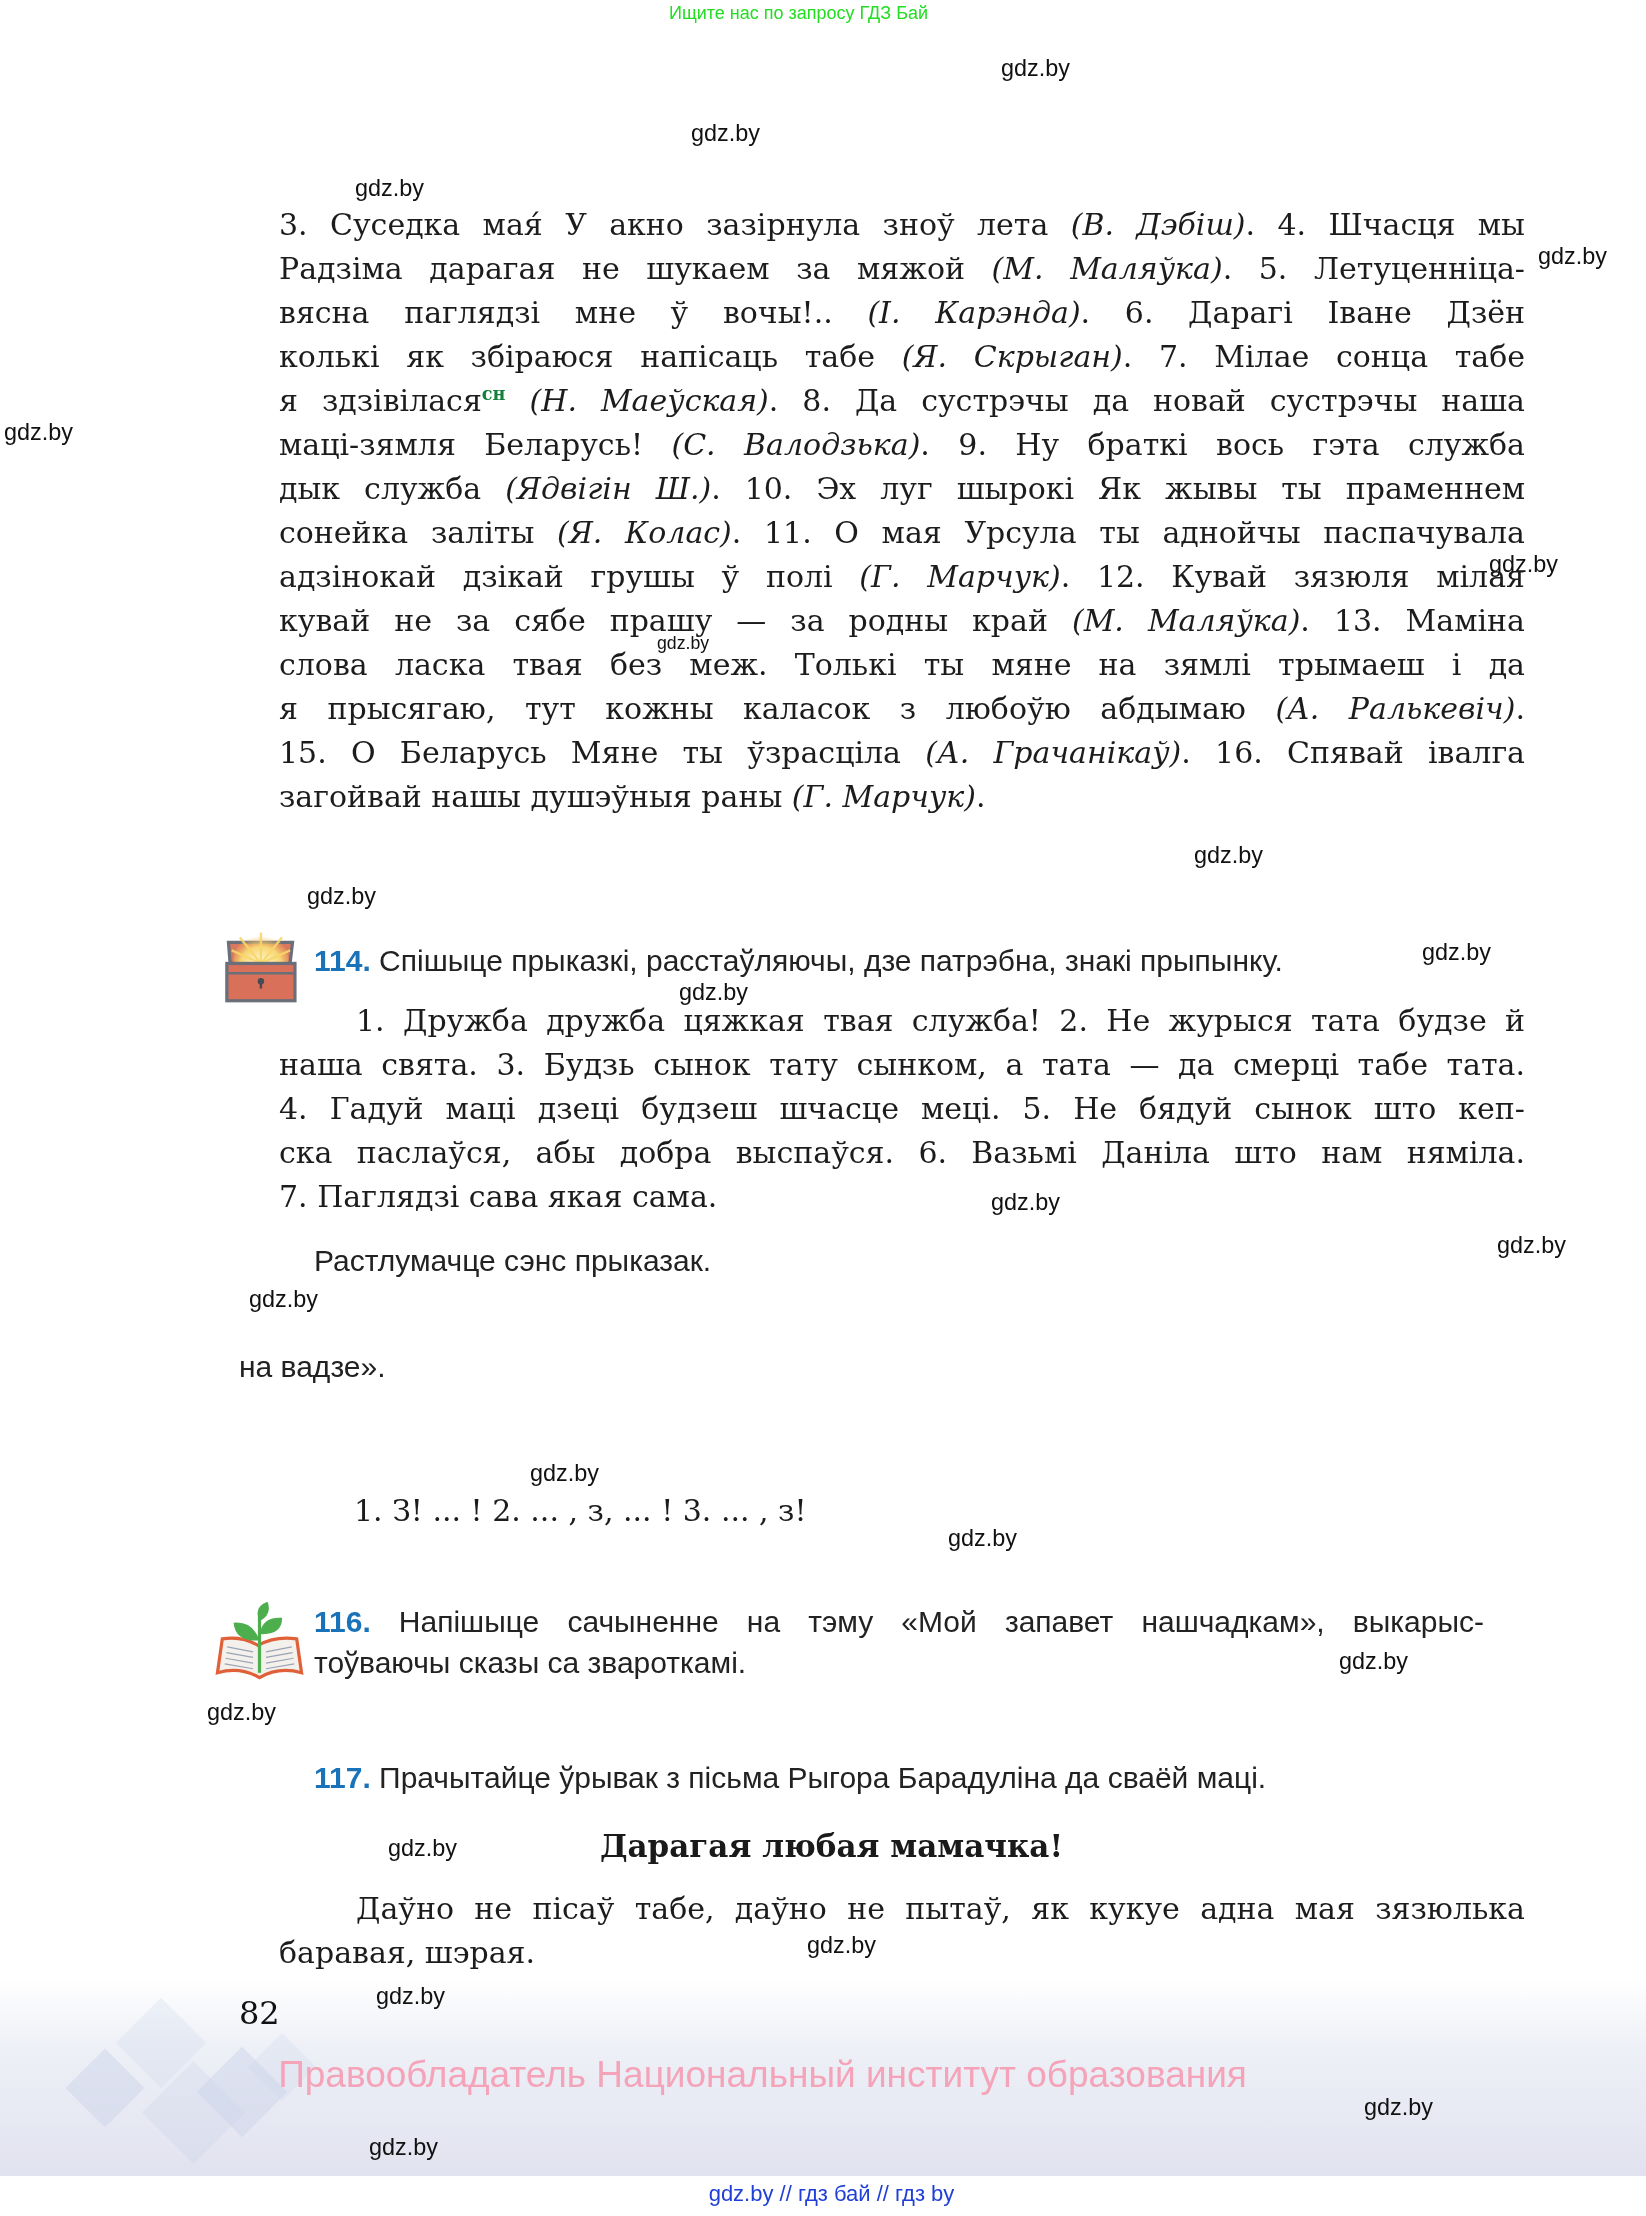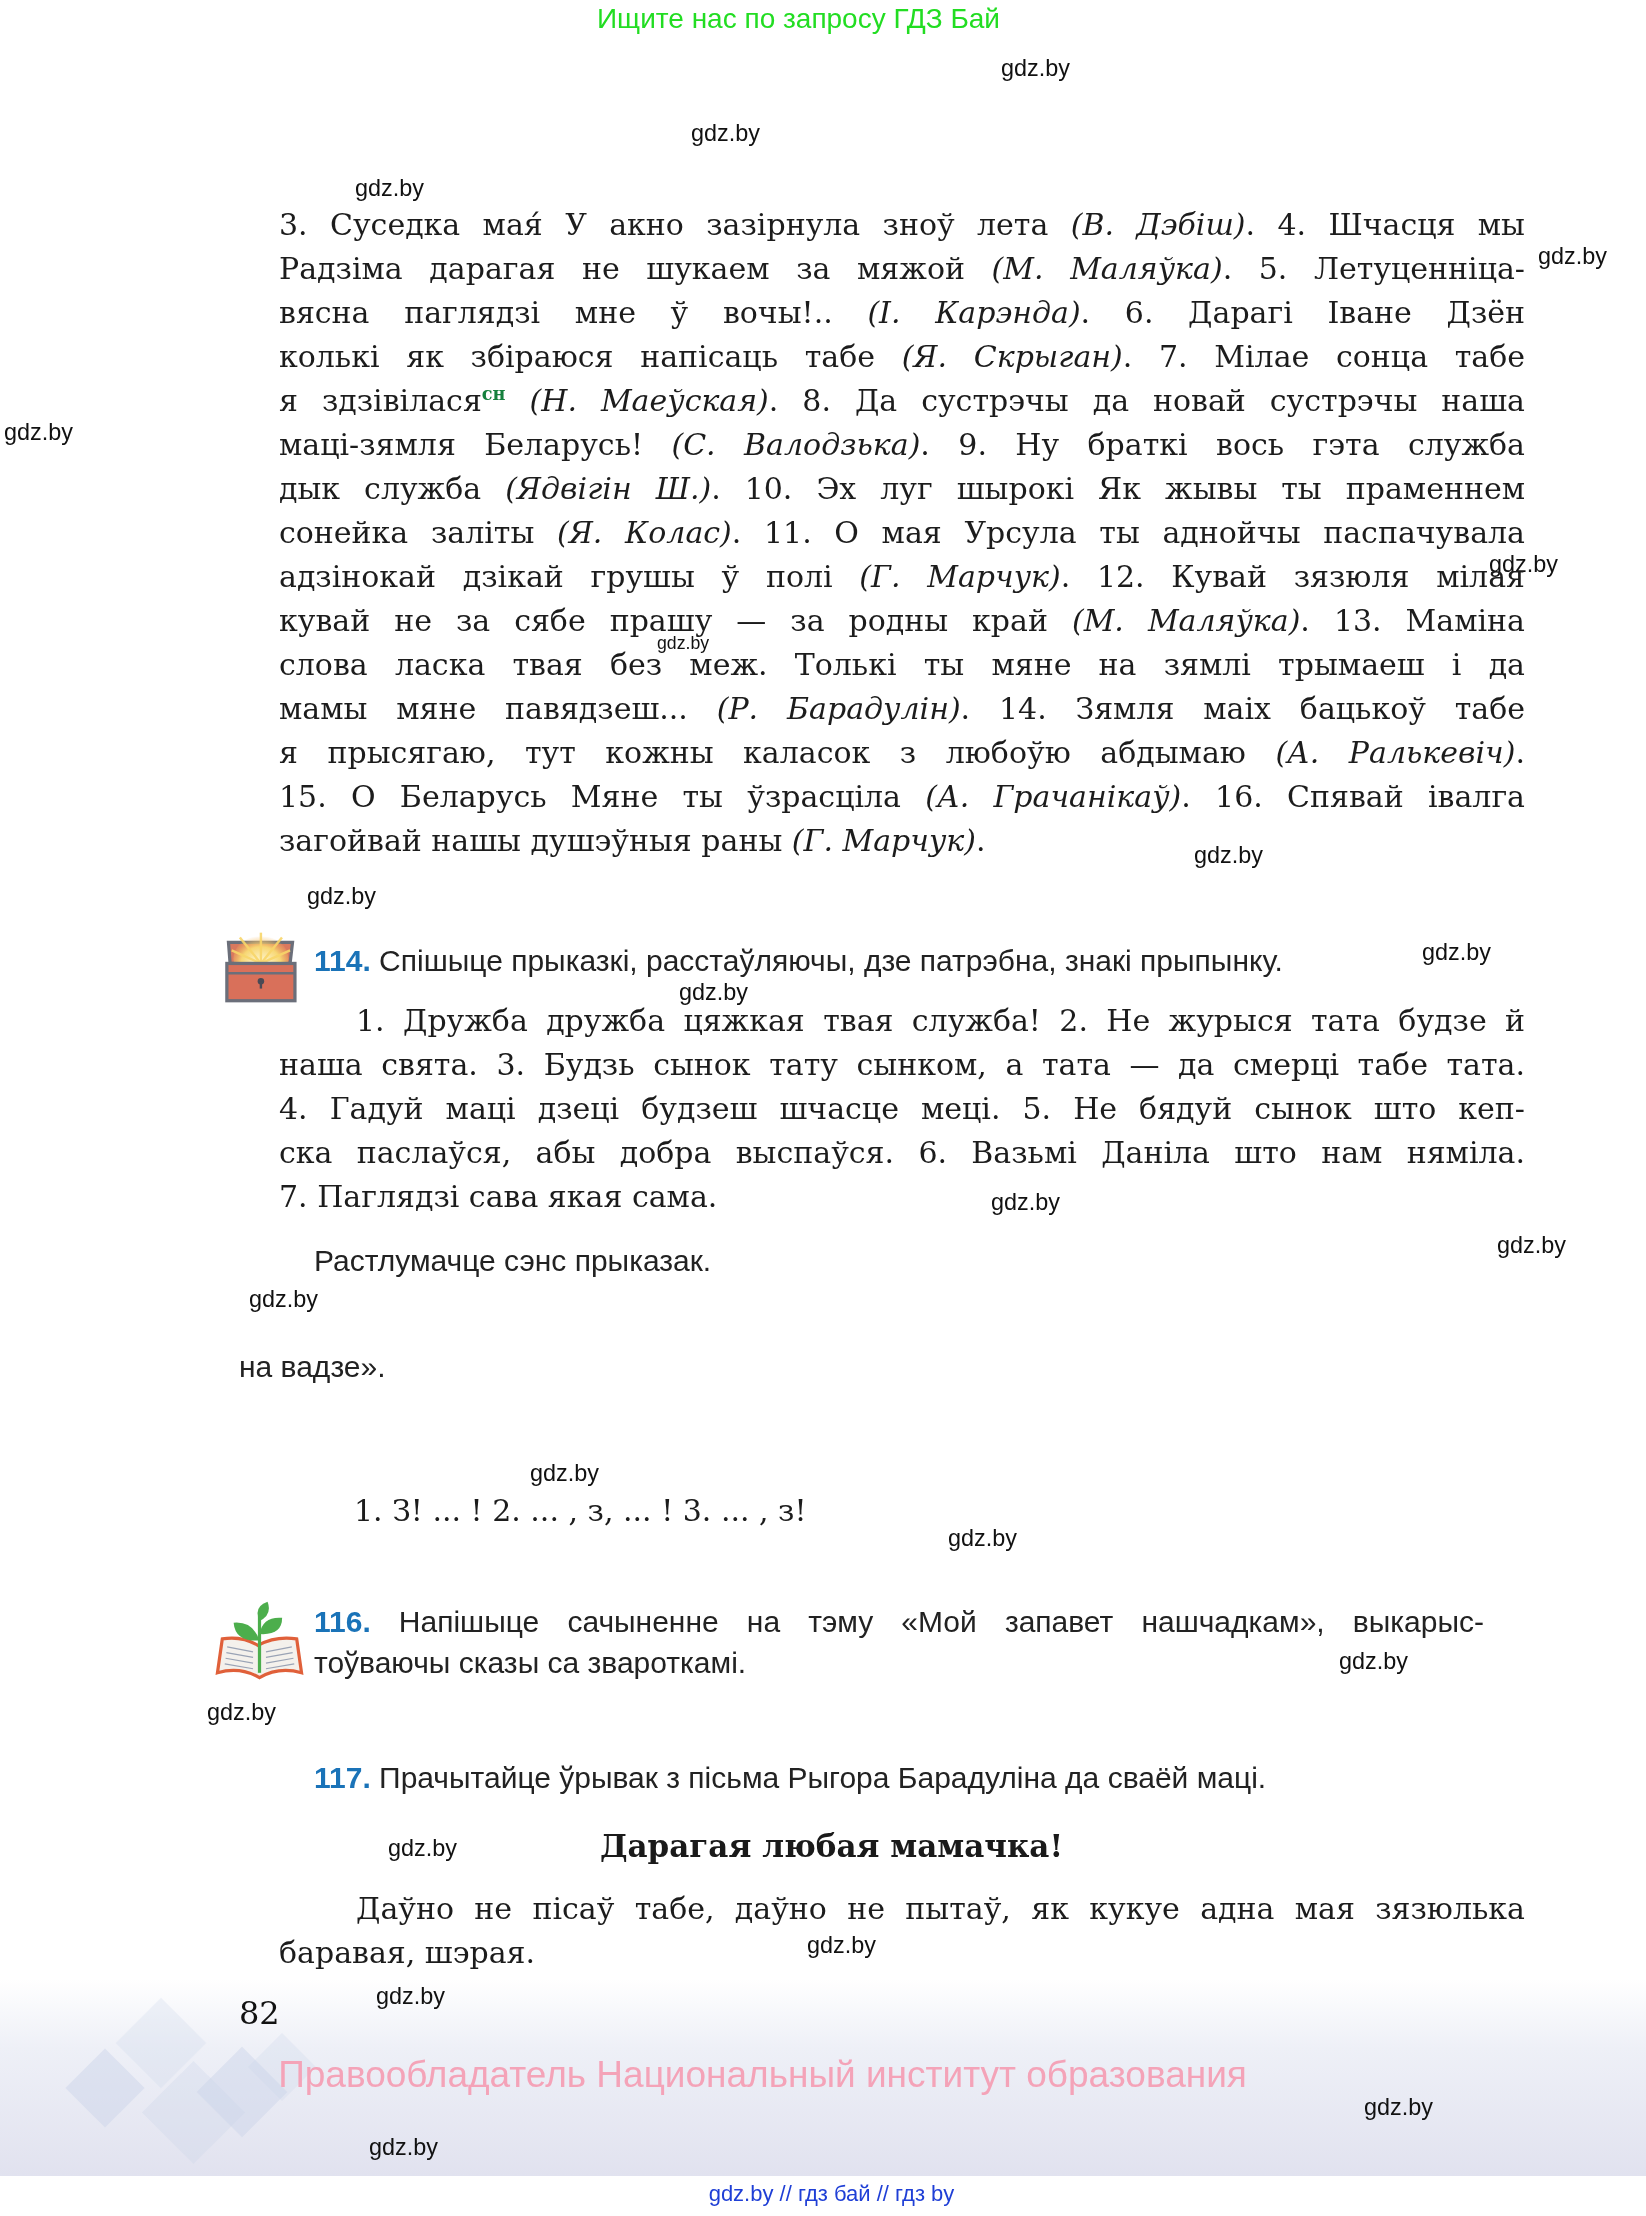--- a/index.html
+++ b/index.html
@@ -5,21 +5,21 @@
   html, body { margin:0; padding:0; }
   body {
     width:1647px; height:2216px; position:relative; overflow:hidden;
     background:#ffffff; color:#1a1a1a;
     font-family:"DejaVu Serif", "Liberation Serif", serif;
   }
   .abs { position:absolute; }
   .wm { position:absolute; font-family:"Liberation Sans", sans-serif; font-size:23.4px; color:#111; white-space:nowrap; }
   .wm.small { font-size:17.7px; }
   .banner { position:absolute; top:3.2px; left:0; width:1597px; text-align:center;
-    font-family:"Liberation Sans", sans-serif; font-size:28px; color:#22dd22; }
+    font-family:"Liberation Sans", sans-serif; font-size:18px; color:#22dd22; }
   .serif-block {
     position:absolute; left:239px; width:1246px;
     font-family:"DejaVu Serif", "Liberation Serif", serif;
     font-size:30px; line-height:44px; color:#1c1c1c;
     text-align:justify;
     margin-left:40px;
   }
   .serif-line { display:block; height:44px; white-space:nowrap; text-align:justify; text-align-last:justify; }
   .serif-line.last { text-align-last:left; }
   .serif-line.indent { padding-left:77px; }
@@ -76,21 +76,20 @@
     <span class="serif-line"><span>Радзіма дарагая не шукаем за мяжой </span><span class="author">(М. Маляўка)</span><span>. 5. Летуценніца-</span></span>
     <span class="serif-line"><span>вясна паглядзі мне ў вочы!.. </span><span class="author">(І. Карэнда)</span><span>. 6. Дарагі Іване Дзён</span></span>
     <span class="serif-line"><span>колькі як збіраюся напісаць табе </span><span class="author">(Я. Скрыган)</span><span>. 7. Мілае сонца табе</span></span>
     <span class="serif-line"><span>я здзівілася</span><span class="sup">сн</span><span> </span><span class="author">(Н. Маеўская)</span><span>. 8. Да сустрэчы да новай сустрэчы наша</span></span>
     <span class="serif-line"><span>маці-зямля Беларусь! </span><span class="author">(С. Валодзька)</span><span>. 9. Ну браткі вось гэта служба</span></span>
     <span class="serif-line"><span>дык служба </span><span class="author">(Ядвігін Ш.)</span><span>. 10. Эх луг шырокі Як жывы ты праменнем</span></span>
     <span class="serif-line"><span>сонейка заліты </span><span class="author">(Я. Колас)</span><span>. 11. О мая Урсула ты аднойчы паспачувала</span></span>
     <span class="serif-line"><span>адзінокай дзікай грушы ў полі </span><span class="author">(Г. Марчук)</span><span>. 12. Кувай зязюля мілая</span></span>
     <span class="serif-line"><span>кувай не за сябе прашу — за родны край </span><span class="author">(М. Маляўка)</span><span>. 13. Маміна</span></span>
     <span class="serif-line"><span>слова ласка твая без меж. Толькі ты мяне на зямлі трымаеш і да</span></span>
-    <span class="serif-line"><span>мамы мяне павядзеш... </span><span class="author">(Р. Барадулін)</span><span>. 14. Зямля маіх бацькоў табе</span></span>
     <span class="serif-line"><span>я прысягаю, тут кожны каласок з любоўю абдымаю </span><span class="author">(А. Ралькевіч)</span><span>.</span></span>
     <span class="serif-line"><span>15. О Беларусь Мяне ты ўзрасціла </span><span class="author">(А. Грачанікаў)</span><span>. 16. Спявай івалга</span></span>
     <span class="serif-line last"><span>загойвай нашы душэўныя раны </span><span class="author">(Г. Марчук)</span><span>.</span></span>
   </div>
 
 <div class="abs" style="left:222px;top:931px;width:77px;height:73px;">
   <svg width="77" height="73" viewBox="0 0 95 90">
     <defs>
       <radialGradient id="glow" cx="50%" cy="60%" r="60%">
         <stop offset="0%" stop-color="#fffbe0"></stop>

